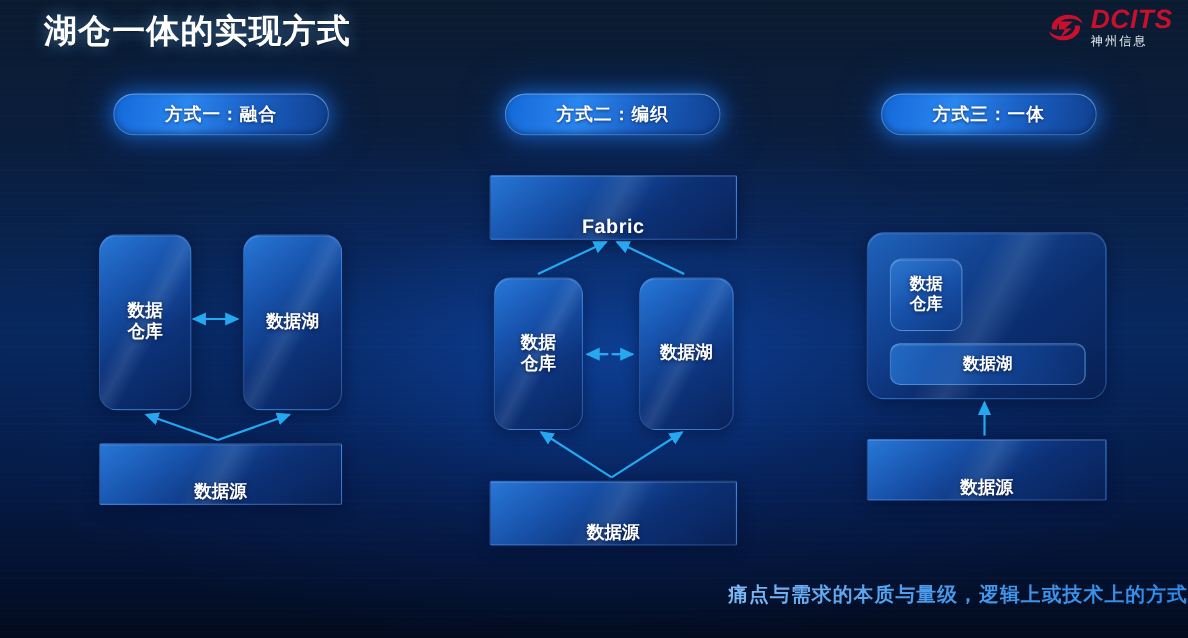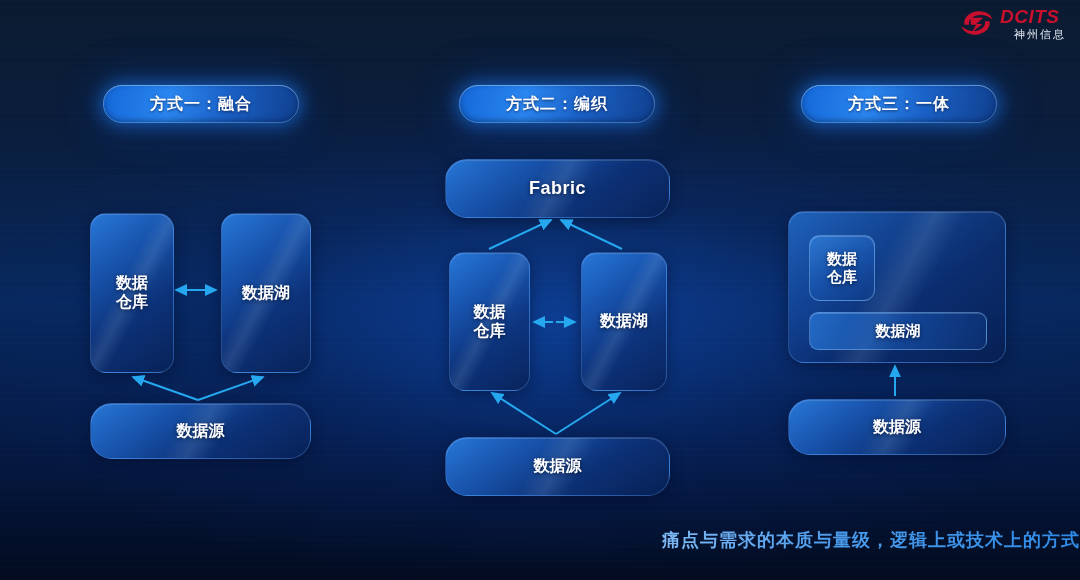--- a/index.html
+++ b/index.html
@@ -31,22 +31,22 @@
     position:absolute;left:40px;top:8px;
     font-size:30px;font-weight:bold;color:#ffffff;letter-spacing:1px;
     text-shadow:0 0 14px rgba(120,190,255,.55), 0 1px 2px rgba(0,0,0,.6);
     z-index:6;
   }
 
   
   .logo{position:absolute;right:14px;top:6px;display:flex;align-items:center;gap:5px;z-index:6;}
   .logo-mark{width:36px;height:34px;display:block;}
   .logo-txt{display:flex;flex-direction:column;line-height:1;}
-  .logo-en{font-size:19px;font-weight:bold;color:#c8102e;letter-spacing:.5px;font-style:italic;}
-  .logo-cn{font-size:11px;color:#e8eef7;letter-spacing:2px;margin-top:3px;margin-left:14px;}
+  .logo-en{font-size:24px;font-weight:bold;color:#c8102e;letter-spacing:.5px;font-style:italic;}
+  .logo-cn{font-size:11px;color:#e8eef7;letter-spacing:2px;margin-top:3px;}
 
   
   .pill{
     position:absolute;height:38px;width:196px;border-radius:19px;
     display:flex;align-items:center;justify-content:center;
     color:#ffffff;font-size:16px;font-weight:bold;letter-spacing:1px;
     background:linear-gradient(100deg,#1468d8 0%,#2a86f0 34%,#1b62c8 62%,#103f8e 100%);
     box-shadow:0 0 16px 3px rgba(28,120,235,.55),
                0 0 38px 10px rgba(20,80,190,.28),
                inset 0 1px 0 rgba(255,255,255,.25),
@@ -74,21 +74,21 @@
     z-index:3;
   }
   .box .sheen{
     position:absolute;inset:0;pointer-events:none;
     background:linear-gradient(118deg, rgba(255,255,255,0) 40%, rgba(200,230,255,.12) 50%, rgba(255,255,255,0) 60%);
   }
   .box .lbl{position:relative;z-index:2;text-shadow:0 1px 4px rgba(0,8,30,.7);white-space:pre-line;}
 
   
   .tall{border-radius:16px;}
-  .wide{border-radius:22px;}
+  .wide{border-radius:2px;align-items:flex-end;}
 
   
   .c1-dw{left:90px;top:213px;width:82px;height:158px;font-size:16px;}
   .c1-dl{left:221px;top:213px;width:88px;height:158px;font-size:16px;}
   .c1-ds{left:90px;top:403px;width:219px;height:54px;font-size:16px;}
 
   
   .c2-fab{left:445px;top:159px;width:223px;height:57px;font-size:18px;letter-spacing:.5px;}
   .c2-dw{left:449px;top:252px;width:79px;height:137px;font-size:16px;}
   .c2-dl{left:581px;top:252px;width:84px;height:137px;font-size:16px;}
@@ -129,20 +129,21 @@
     background:linear-gradient(100deg,#ffffff 0%,#eaf4ff 22%,#9cc9f8 52%,#4a9bec 78%,#2f8ae6 100%);
     -webkit-background-clip:text;background-clip:text;color:transparent;
     -webkit-text-fill-color:transparent;
   }
 </style>
 </head>
 <body>
 
 <div id="slide">
 
+  <div class="title">湖仓一体的实现方式</div>
 
   <div class="logo">
     <svg class="logo-mark" viewBox="0 0 40 38">
       <path d="M6 21c-2 -8 7 -15 16 -15c8 0 14 4 15 9c-3 -3 -8 -5 -13 -5c-8 0 -14 5 -13 11z" fill="#c8102e"></path>
       <path d="M34 17c2 8 -7 15 -16 15c-8 0 -14 -4 -15 -9c3 3 8 5 13 5c8 0 14 -5 13 -11z" fill="#c8102e"></path>
       <path d="M13 13h14l-8 7h7l-12 10l5 -9h-6z" fill="#c8102e"></path>
     </svg>
     <div class="logo-txt">
       <div class="logo-en">DCITS</div>
       <div class="logo-cn">神州信息</div>

